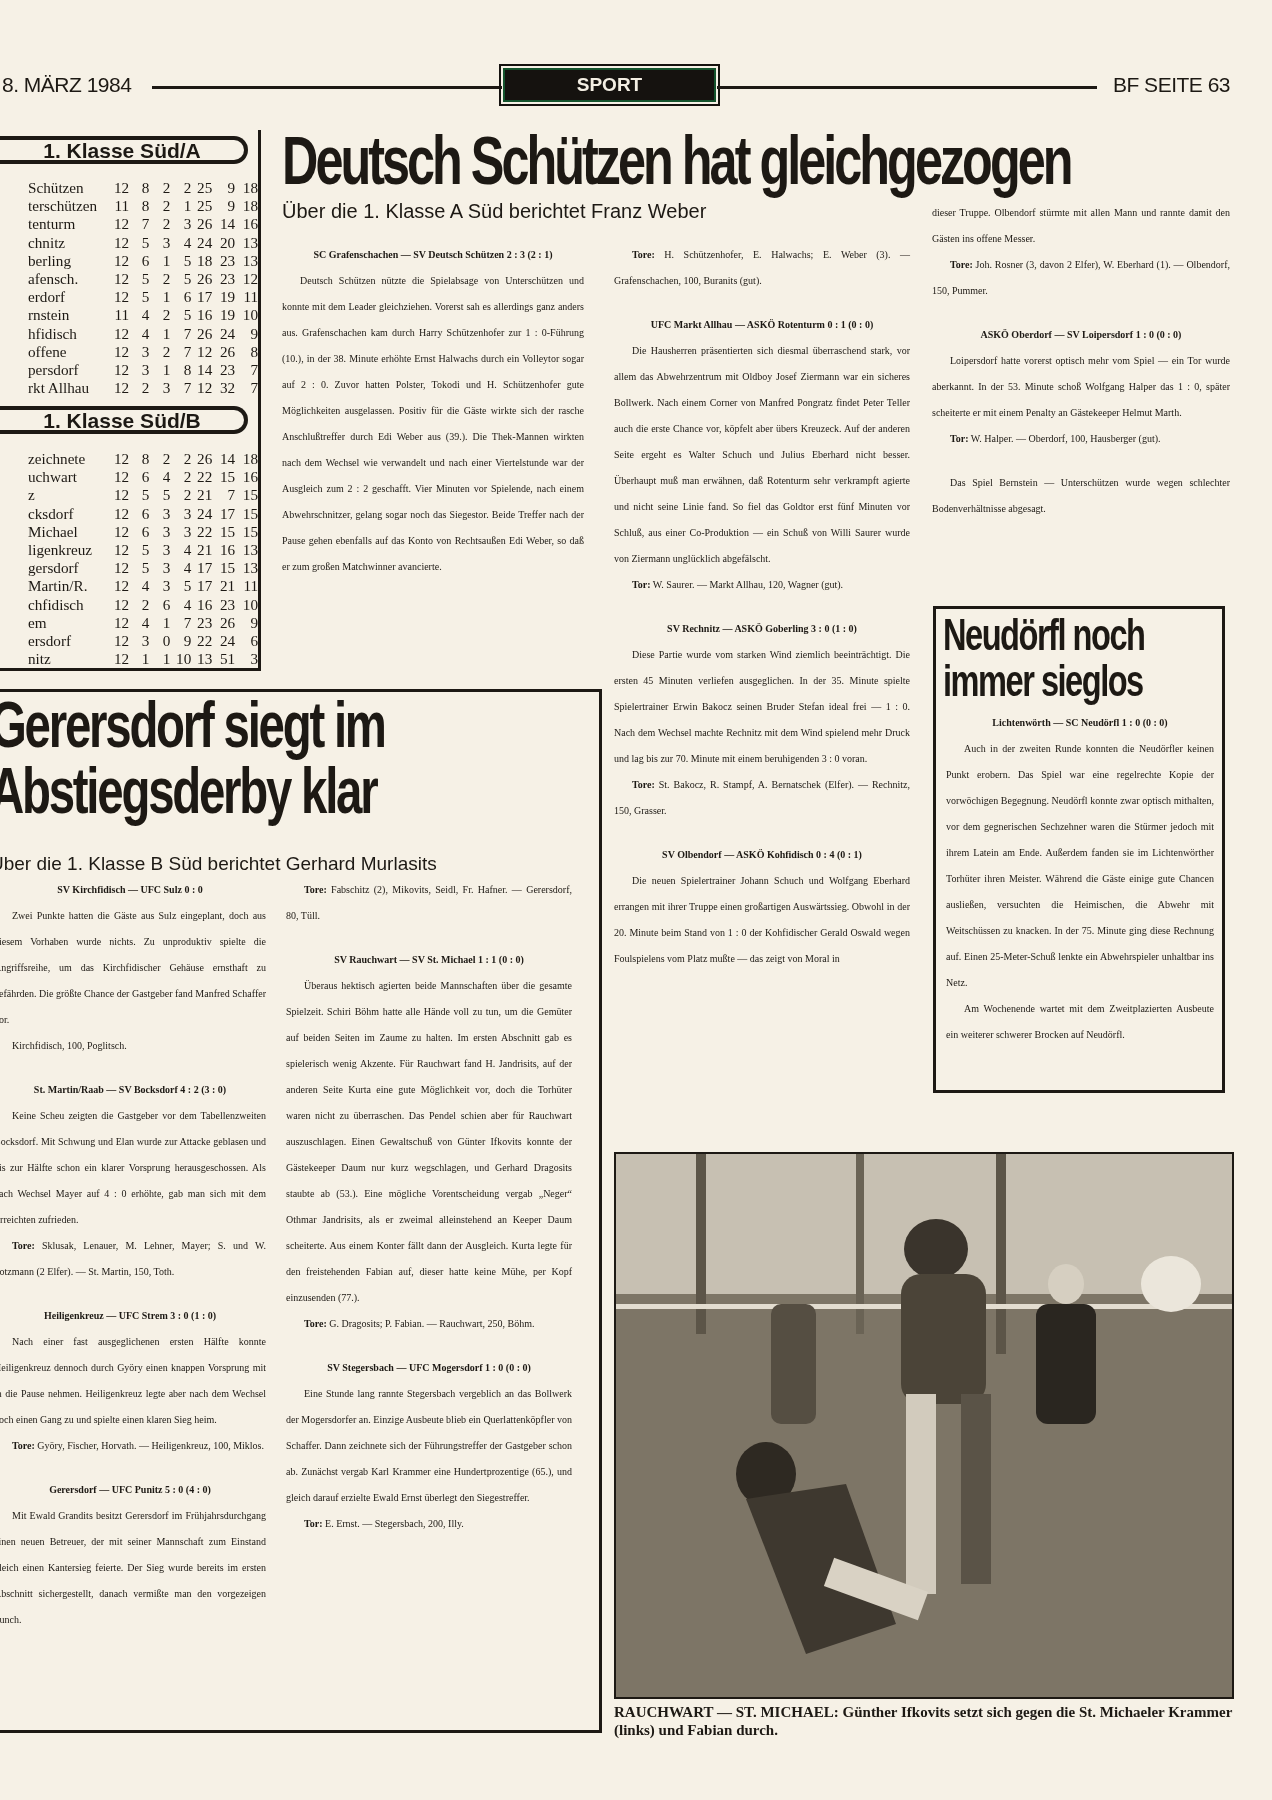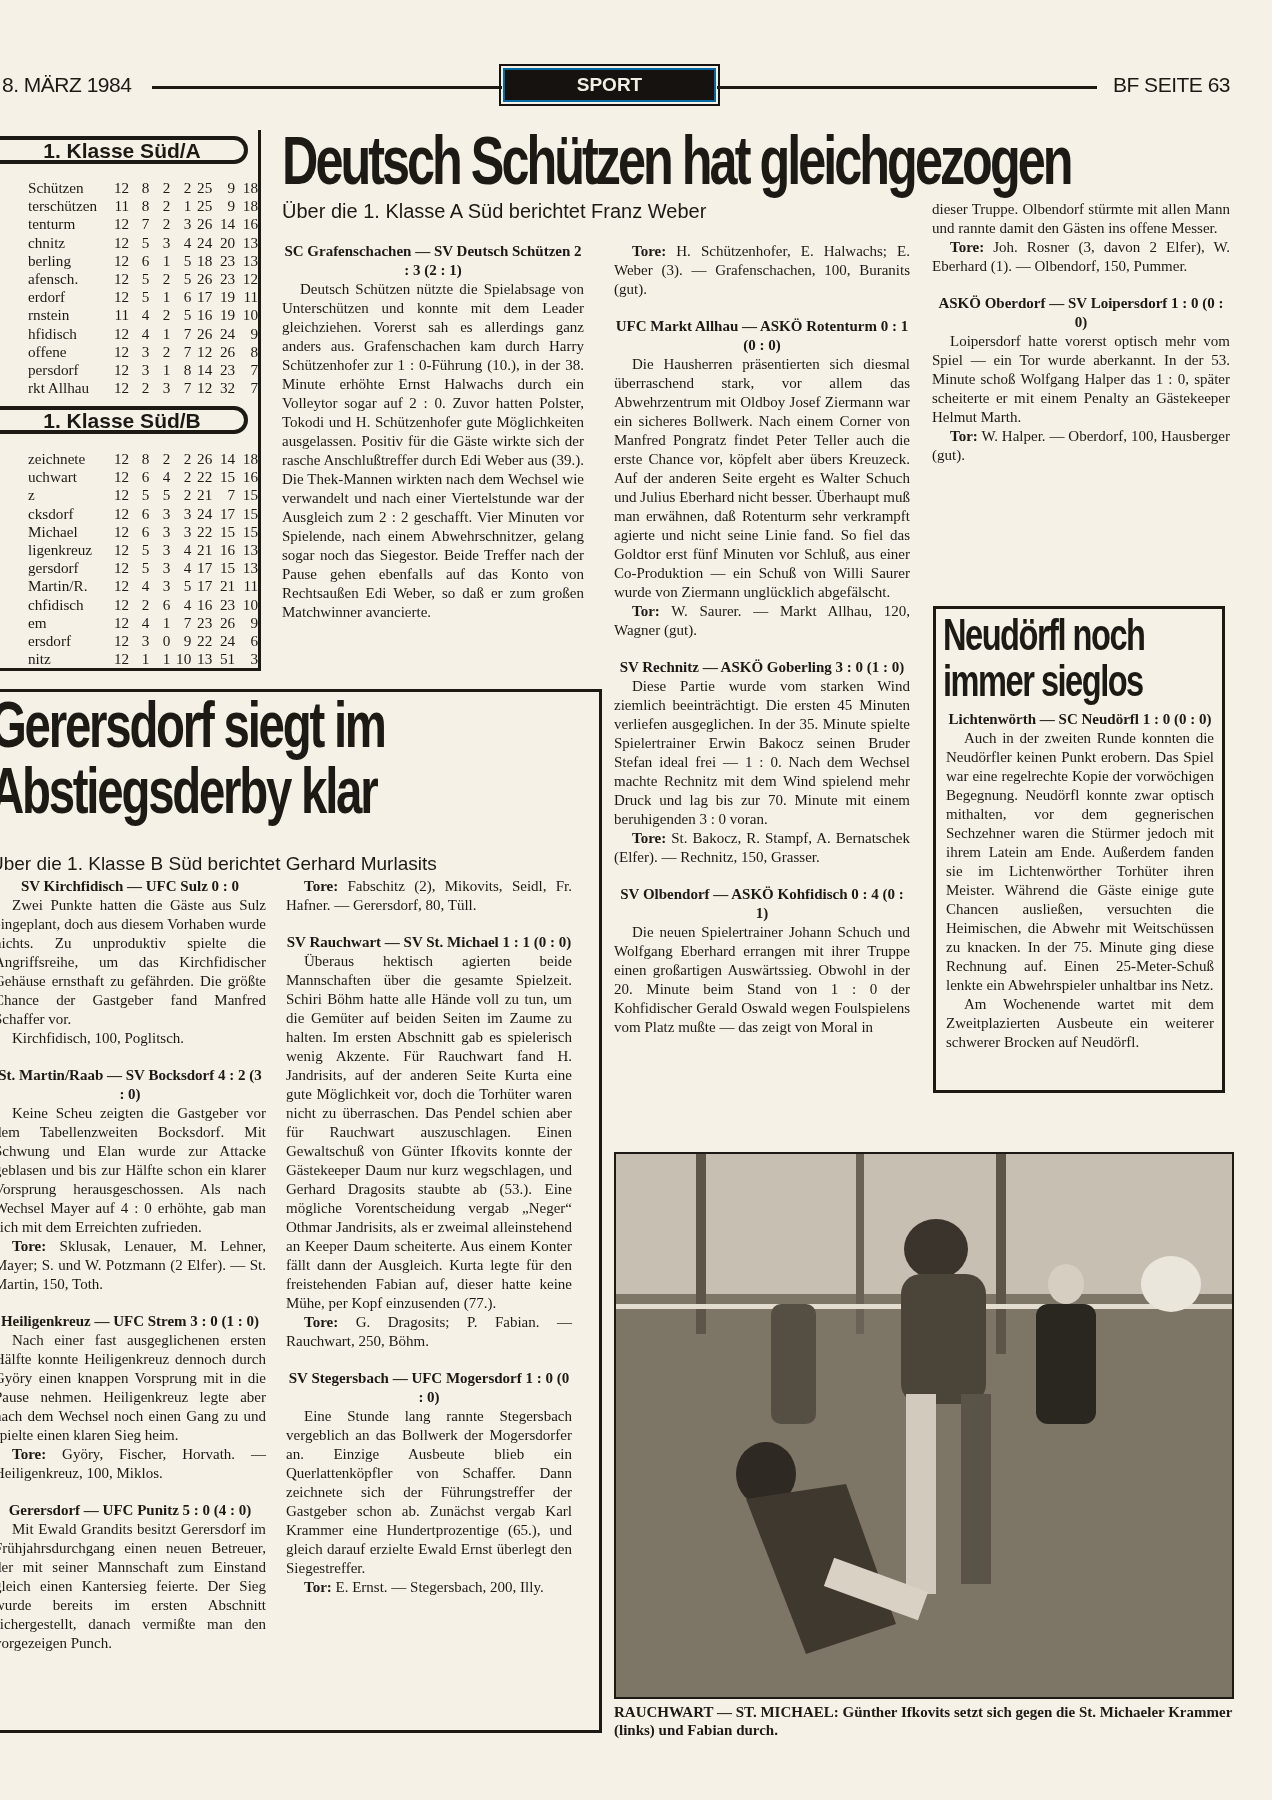--- a/index.html
+++ b/index.html
@@ -6,37 +6,37 @@
   body {
     width:1272px; height:1800px; overflow:hidden; position:relative;
     background:#f6f1e6;
     color:#1d1914;
     font-family:"Liberation Serif","DejaVu Serif",serif;
   }
   .abs { position:absolute; }
   
   .hdr-date { left:2px; top:73px; font-family:"Liberation Sans",sans-serif; font-size:21px; letter-spacing:-0.5px; }
   .hdr-line { height:3px; background:#1d1914; top:86px; }
-  .hdr-badge { left:503px; top:68px; width:213px; height:34px; background:#15120f; border:2px solid #0369a1; outline:2px solid #15120f; outline-offset:2px; box-sizing:border-box; color:#f3eee3; text-align:center; font-family:"Liberation Sans",sans-serif; font-weight:bold; font-size:19px; line-height:30px; }
+  .hdr-badge { left:503px; top:68px; width:213px; height:34px; background:#15120f; border:2px solid #14532d; outline:2px solid #15120f; outline-offset:2px; box-sizing:border-box; color:#f3eee3; text-align:center; font-family:"Liberation Sans",sans-serif; font-weight:bold; font-size:19px; line-height:30px; }
   .hdr-page { right:42px; top:73px; font-family:"Liberation Sans",sans-serif; font-size:21px; letter-spacing:-0.5px; }
 
   
   .tbl-box { left:0; top:130px; width:261px; height:541px; border-right:3px solid #1d1914; border-bottom:3px solid #1d1914; box-sizing:border-box; }
   .tbl-title { position:absolute; left:-20px; width:268px; height:28px; border:4px solid #1d1914; border-left:none; border-radius:0 22px 22px 0; box-sizing:border-box; font-family:"Liberation Sans",sans-serif; font-weight:bold; font-size:21px; line-height:21px; text-align:center; padding-left:20px; }
   .tbl { position:absolute; left:0; width:258px; font-size:15.2px; line-height:18.2px; }
   .tbl-row { display:flex; white-space:nowrap;padding-left:28px; }
   .tbl-row .team { width:86px; overflow:hidden; }
   .tbl-row .n { text-align:right; }
   .c1{width:20px}.c2{width:21px}.c3{width:22px}.c4{width:22px}.c5{width:22px}.c6{width:24px}.c7{width:24px}
 
   
   .headline-main { left:282px; top:120px; font-family:"Liberation Sans",sans-serif; font-weight:bold; font-size:68px; letter-spacing:-4px; transform:scaleX(0.74); transform-origin:left top; white-space:nowrap; line-height:80px; }
   .byline { font-family:"Liberation Sans",sans-serif; font-size:20px; white-space:nowrap; }
 
-  .col { position:absolute; font-size:15px; line-height:19px; text-align:justify; hyphens:manual; }
+  .col { position:absolute; font-size:10px; line-height:26px; text-align:justify; hyphens:manual; }
   .col p { margin:0; text-indent:18px; }
   .col .mh { font-weight:bold; text-align:center; text-indent:0; margin-top:14px; }
   .col .mh:first-child { margin-top:0; }
   .col .tore { text-indent:18px; }
   .col .tore b { font-weight:bold; }
 
   .box-b { left:0; top:689px; width:602px; height:1044px; border:3px solid #1d1914; border-left:none; box-sizing:border-box; }
   .headline-b { left:0; top:692px; font-family:"Liberation Sans",sans-serif; font-weight:bold; font-size:64px; line-height:66px; letter-spacing:-3px; transform:scaleX(0.74); transform-origin:left top; white-space:nowrap; }
 
   .box-n { left:933px; top:606px; width:292px; height:487px; border:3px solid #1d1914; box-sizing:border-box; }
@@ -326,20 +326,21 @@
   <p class="mh" style="margin-top:18px;">SV Olbendorf — ASKÖ Kohfidisch 0 : 4 (0 : 1)</p>
   <p>Die neuen Spielertrainer Johann Schuch und Wolfgang Eberhard errangen mit ihrer Truppe einen großartigen Auswärtssieg. Obwohl in der 20. Minute beim Stand von 1 : 0 der Kohfidischer Gerald Oswald wegen Foulspielens vom Platz mußte — das zeigt von Moral in</p>
 </div>
 
 <div class="col" style="left:932px; top:200px; width:298px;">
   <p style="text-indent:0;">dieser Truppe. Olbendorf stürmte mit allen Mann und rannte damit den Gästen ins offene Messer.</p>
   <p class="tore"><b>Tore:</b><span> Joh. Rosner (3, davon 2 Elfer), W. Eberhard (1). — Olbendorf, 150, Pummer.</span></p>
   <p class="mh" style="margin-top:18px;">ASKÖ Oberdorf — SV Loipersdorf 1 : 0 (0 : 0)</p>
   <p>Loipersdorf hatte vorerst optisch mehr vom Spiel — ein Tor wurde aberkannt. In der 53. Minute schoß Wolfgang Halper das 1 : 0, später scheiterte er mit einem Penalty an Gästekeeper Helmut Marth.</p>
   <p class="tore"><b>Tor:</b><span> W. Halper. — Oberdorf, 100, Hausberger (gut).</span></p>
+  <p style="margin-top:18px;">Das Spiel Bernstein — Unterschützen wurde wegen schlechter Bodenverhältnisse abgesagt.</p>
 </div>
 
 <div class="abs box-n"></div>
 <div class="abs headline-n">
   <div>Neudörfl noch</div>
   <div>immer sieglos</div>
 </div>
 <div class="col" style="left:946px; top:710px; width:268px;">
   <p class="mh">Lichtenwörth — SC Neudörfl 1 : 0 (0 : 0)</p>
   <p>Auch in der zweiten Runde konnten die Neudörfler keinen Punkt erobern. Das Spiel war eine regelrechte Kopie der vorwöchigen Begegnung. Neudörfl konnte zwar optisch mithalten, vor dem gegnerischen Sechzehner waren die Stürmer jedoch mit ihrem Latein am Ende. Außerdem fanden sie im Lichtenwörther Torhüter ihren Meister. Während die Gäste einige gute Chancen ausließen, versuchten die Heimischen, die Abwehr mit Weitschüssen zu knacken. In der 75. Minute ging diese Rechnung auf. Einen 25-Meter-Schuß lenkte ein Abwehrspieler unhaltbar ins Netz.</p>

